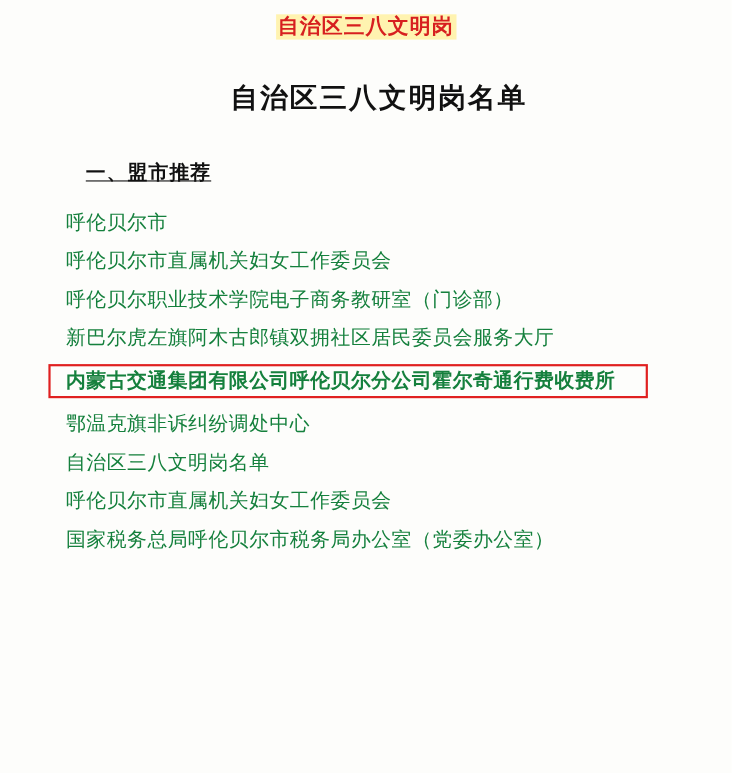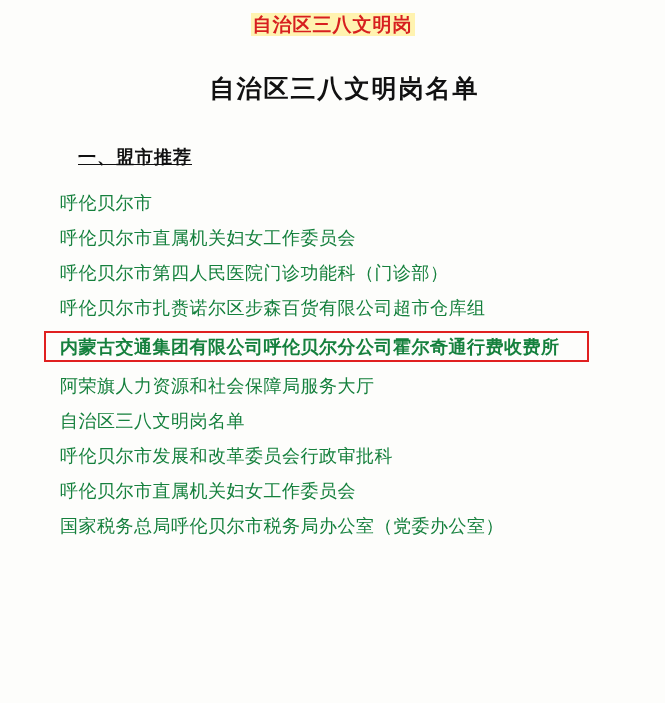--- a/index.html
+++ b/index.html
@@ -112,27 +112,26 @@
     <span class="banner-line"><span class="hl">自治区三八文明岗</span></span>
   </div>
 
   <div class="doc-title">自治区三八文明岗名单</div>
 
   <div class="section-head">一、盟市推荐</div>
 
   <ul class="entry-list">
     <li class="entry"><span class="etext">呼伦贝尔市</span></li>
     <li class="entry"><span class="etext">呼伦贝尔市直属机关妇女工作委员会</span></li>
-    <li class="entry"><span class="etext">呼伦贝尔市第四人民医院门诊功能科（门诊部）</span></li>
-    <li class="entry"><span class="etext">呼伦贝尔市扎赉诺尔区步森百货有限公司超市仓库组</span></li>
+    <li class="entry"><span class="etext">呼伦贝尔职业技术学院电子商务教研室（门诊部）</span></li>
+    <li class="entry"><span class="etext">新巴尔虎左旗阿木古郎镇双拥社区居民委员会服务大厅</span></li>
     <li class="entry highlighted">
       <span class="box"></span>
       <span class="etext">内蒙古交通集团有限公司呼伦贝尔分公司霍尔奇通行费收费所</span>
     </li>
-    <li class="entry"><span class="etext">阿荣旗人力资源和社会保障局服务大厅</span></li>
+    <li class="entry"><span class="etext">鄂温克旗非诉纠纷调处中心</span></li>
     <li class="entry"><span class="etext">自治区三八文明岗名单</span></li>
-    <li class="entry"><span class="etext">呼伦贝尔市发展和改革委员会行政审批科</span></li>
     <li class="entry"><span class="etext">呼伦贝尔市直属机关妇女工作委员会</span></li>
     <li class="entry"><span class="etext">国家税务总局呼伦贝尔市税务局办公室（党委办公室）</span></li>
   </ul>
 
   <div class="fade-bottom"></div>
 </div>
 
 </body></html>

